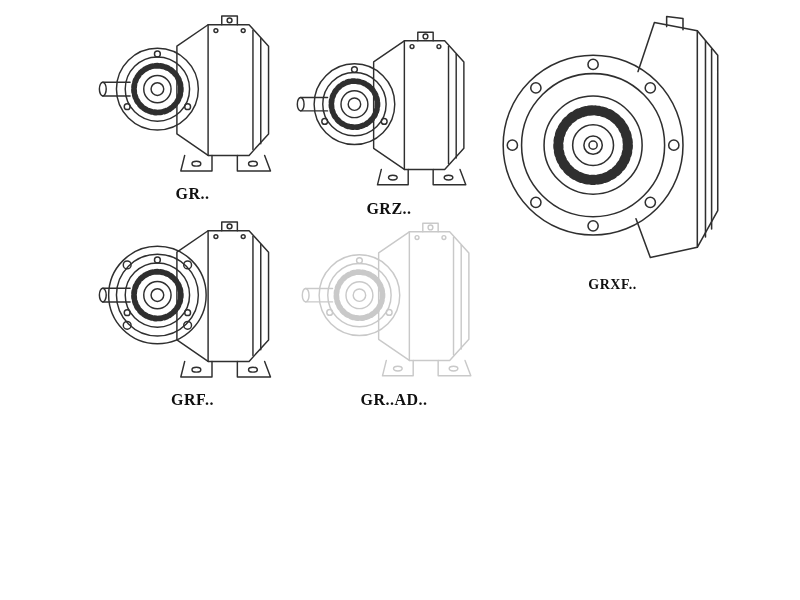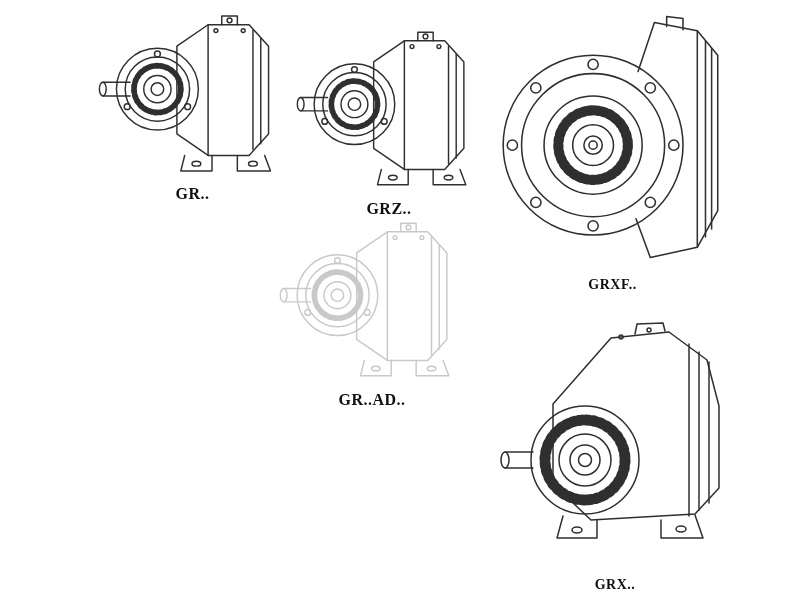--- a/index.html
+++ b/index.html
@@ -130,30 +130,31 @@
     <div class="model-label">GRZ..</div>
   </div>
 
   <div class="cell big" style="left:495px;top:2px;width:235px;height:294px">
     <svg class="art" viewBox="0 0 230 256" preserveAspectRatio="xMidYMid meet">
       <use href="#g-grxf"></use>
     </svg>
     <div class="model-label">GRXF..</div>
   </div>
 
+  <div class="cell" style="left:95px;top:208px;width:195px;height:204px">
+    <svg class="art" viewBox="0 0 200 176" preserveAspectRatio="xMidYMid meet">
+      <use href="#g-inline"></use>
+        <use href="#g-flange"></use>
+    </svg>
+    <div class="model-label">GRF..</div>
+  </div>
 
-  <div class="cell faded" style="left:276px;top:208px;width:192px;height:204px">
+  <div class="cell faded" style="left:298px;top:208px;width:192px;height:204px">
     <svg class="art" viewBox="0 0 200 176" preserveAspectRatio="xMidYMid meet">
       <use href="#g-inline"></use>
     </svg>
     <div class="model-label">GR..AD..</div>
   </div>
 
-  <div class="cell big" style="left:495px;top:300px;width:240px;height:296px">
-    <svg class="art" viewBox="0 0 240 240" preserveAspectRatio="xMidYMid meet">
-      <use href="#g-grx"></use>
-    </svg>
-    <div class="model-label">GRX..</div>
-  </div>
 
 
 
 </div>
 
 </body></html>

